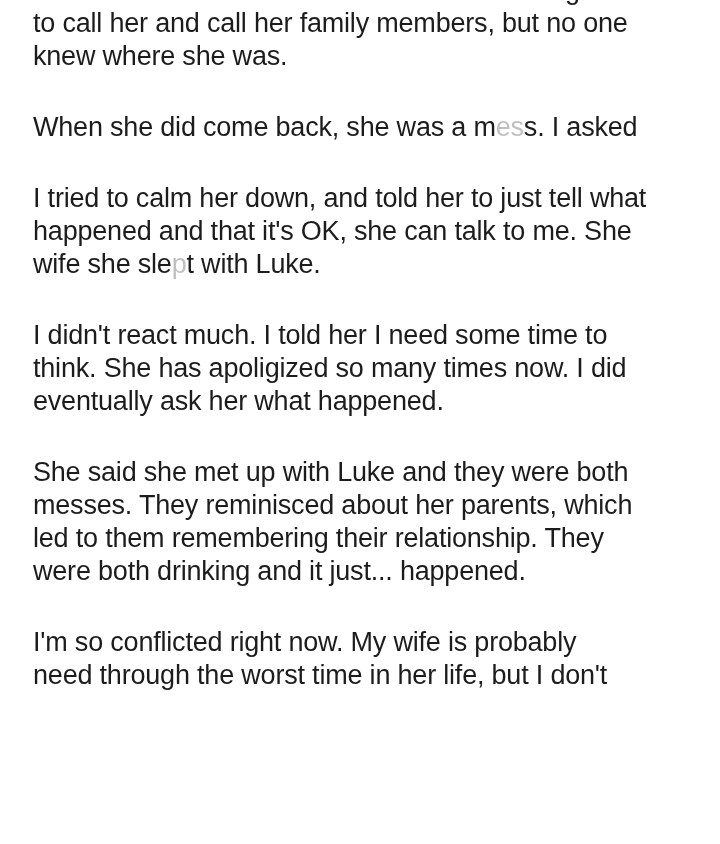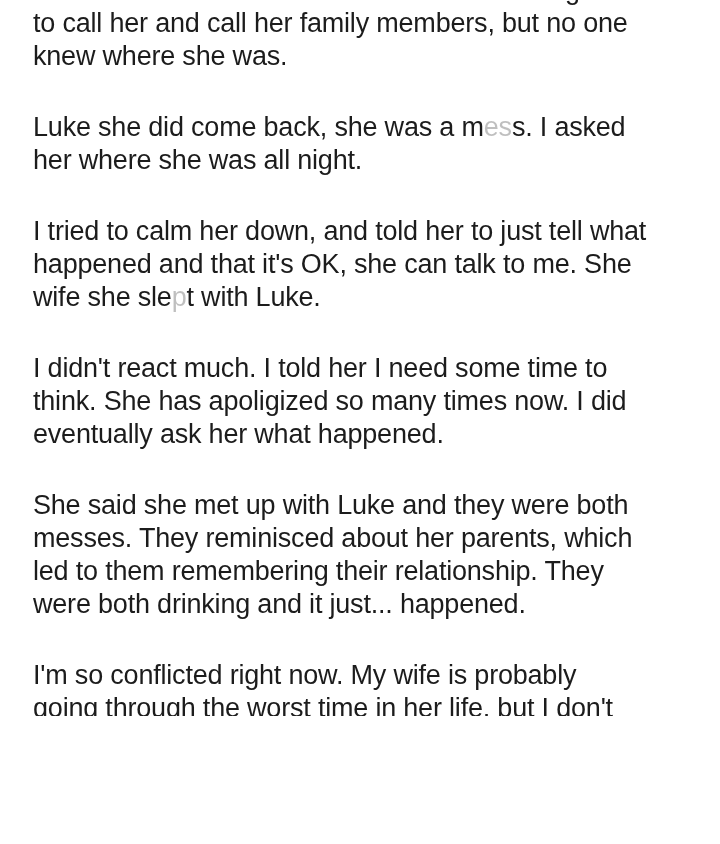--- a/index.html
+++ b/index.html
@@ -76,42 +76,41 @@
   <div class="top-clip">
     <span>g</span>
   </div>
 
   <div class="post-body" id="post-body">
       <div class="paragraph">
         <div class="line"><span>to call her and call her family members, but no one</span></div>
         <div class="line"><span>knew where she was.</span></div>
       </div>
       <div class="paragraph">
-        <div class="line"><span>Luke she did come back, she was a m</span><span class="censored">es</span><span>s. I asked</span></div>
-        <div class="line"><span>her where she was all night.</span></div>
+        <div class="line"><span>When she did come back, she was a m</span><span class="censored">es</span><span>s. I asked</span></div>
       </div>
       <div class="paragraph">
         <div class="line"><span>I tried to calm her down, and told her to just tell what</span></div>
         <div class="line"><span>happened and that it's OK, she can talk to me. She</span></div>
         <div class="line"><span>wife she sle</span><span class="censored">p</span><span>t with Luke.</span></div>
       </div>
       <div class="paragraph">
         <div class="line"><span>I didn't react much. I told her I need some time to</span></div>
         <div class="line"><span>think. She has apoligized so many times now. I did</span></div>
         <div class="line"><span>eventually ask her what happened.</span></div>
       </div>
       <div class="paragraph">
         <div class="line"><span>She said she met up with Luke and they were both</span></div>
         <div class="line"><span>messes. They reminisced about her parents, which</span></div>
         <div class="line"><span>led to them remembering their relationship. They</span></div>
         <div class="line"><span>were both drinking and it just... happened.</span></div>
       </div>
       <div class="paragraph">
         <div class="line"><span>I'm so conflicted right now. My wife is probably</span></div>
-        <div class="line"><span>going through the worst time in her life, but I don't</span></div>
+        <div class="line"><span>need through the worst time in her life, but I don't</span></div>
       </div>
     </div>
 
   <div class="action-bar" id="action-bar">
       <div class="pill"></div>
       <div class="pill"></div>
       <div class="pill"></div>
       <div class="pill"></div>
     </div>
 

